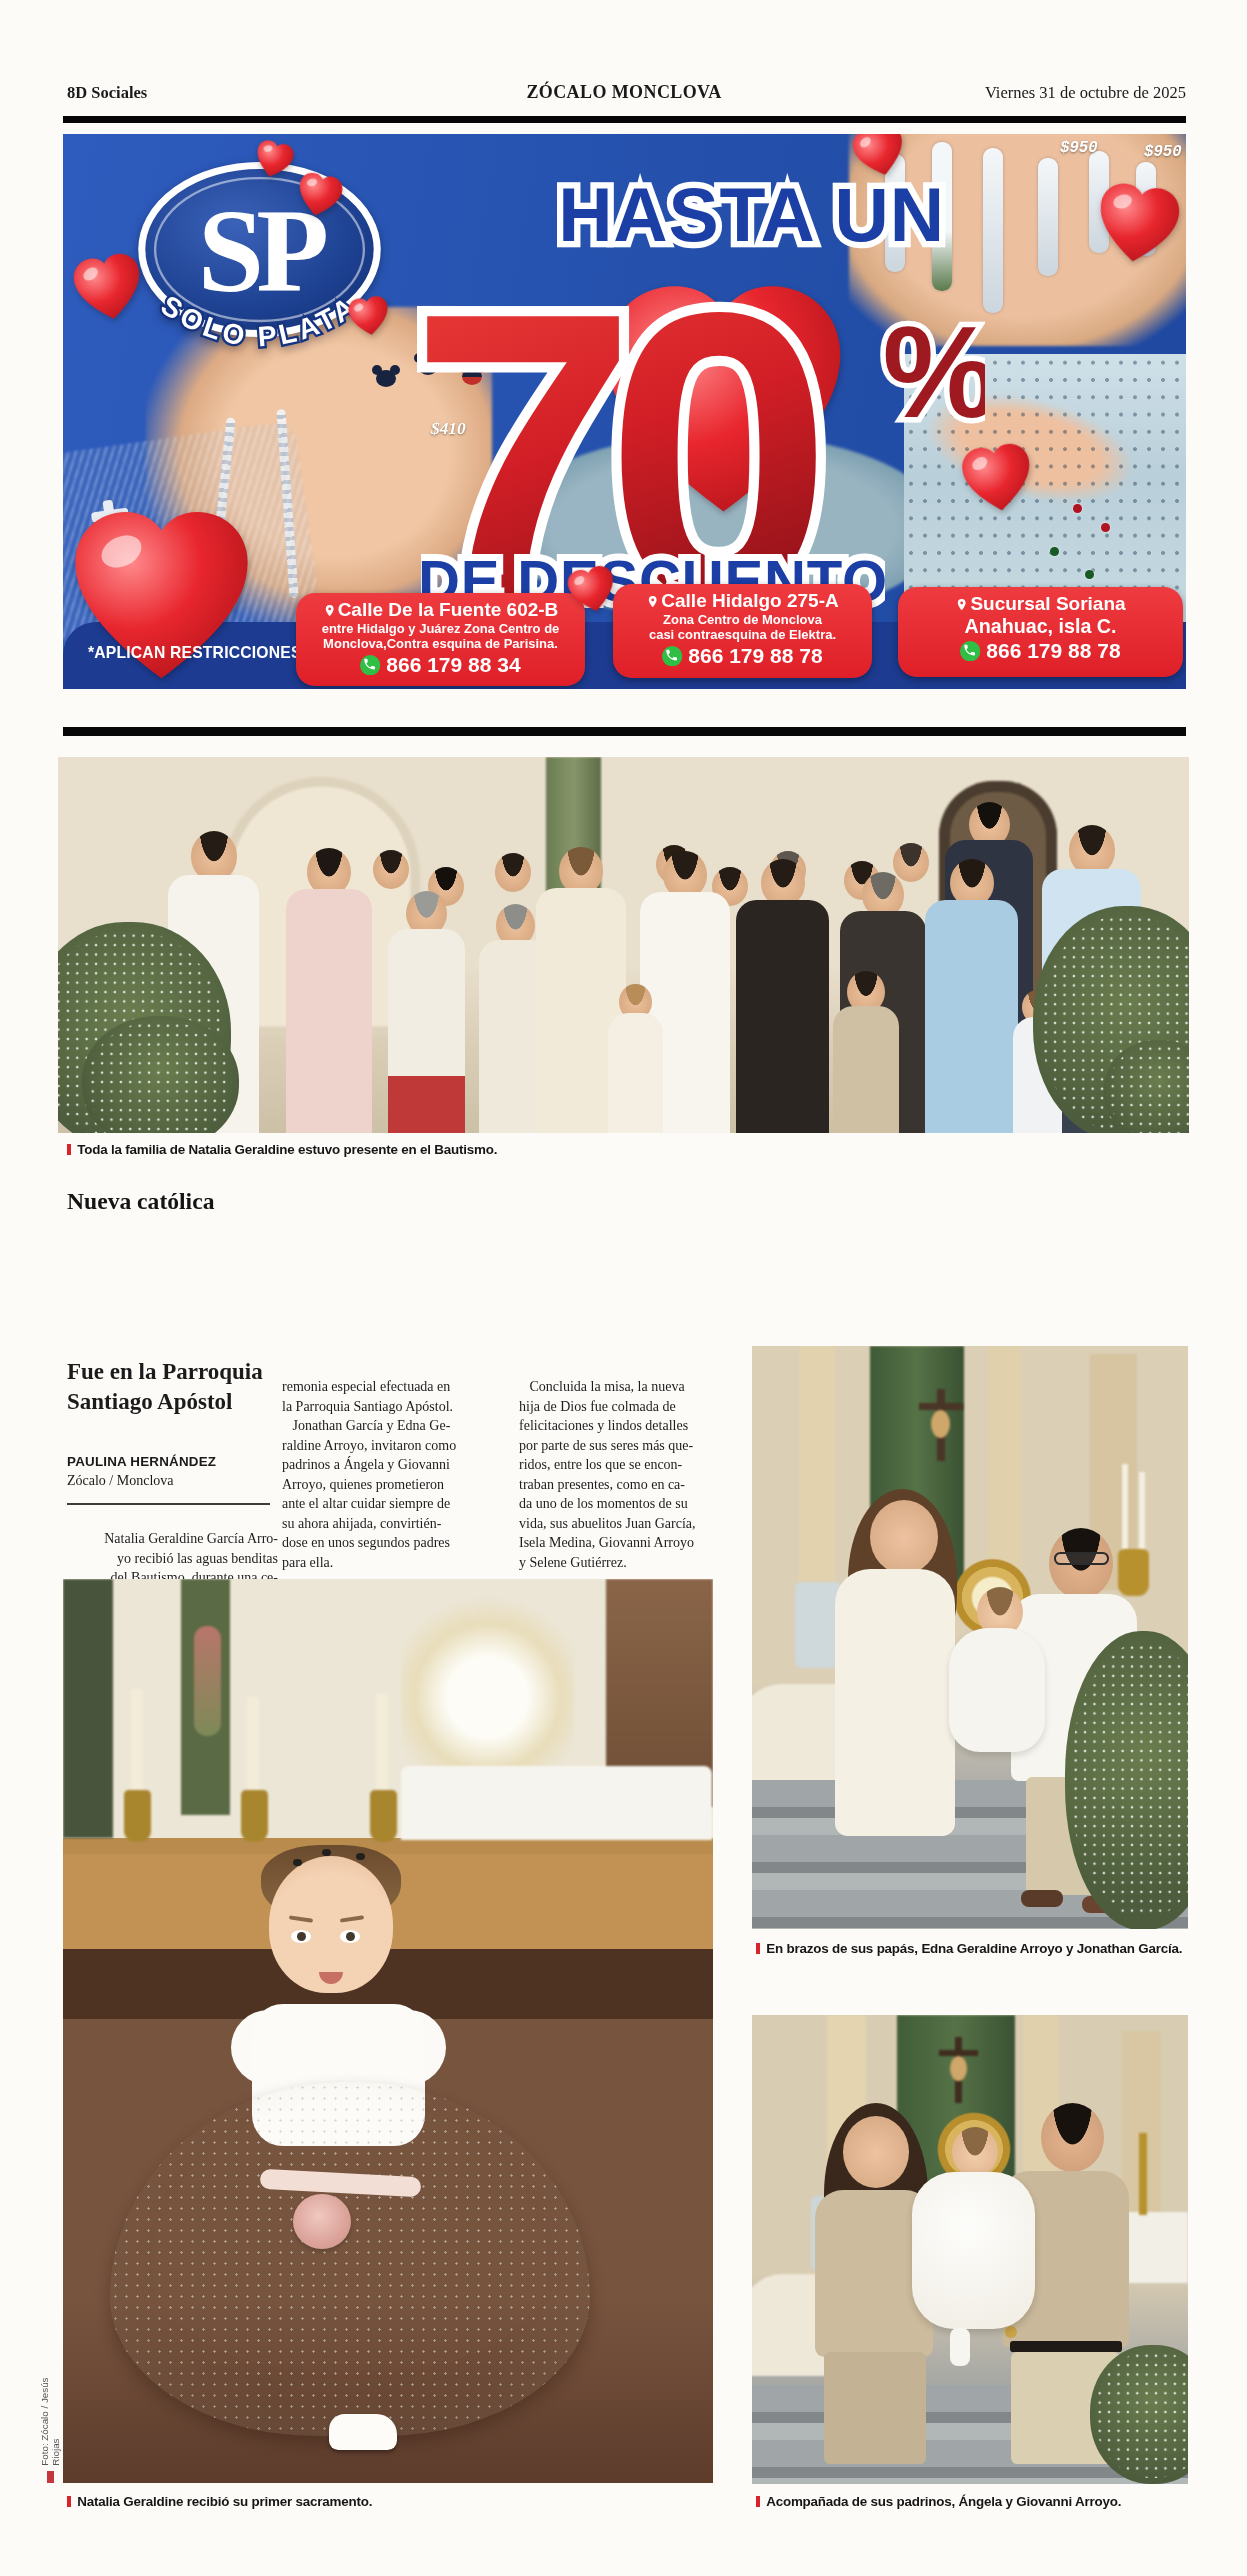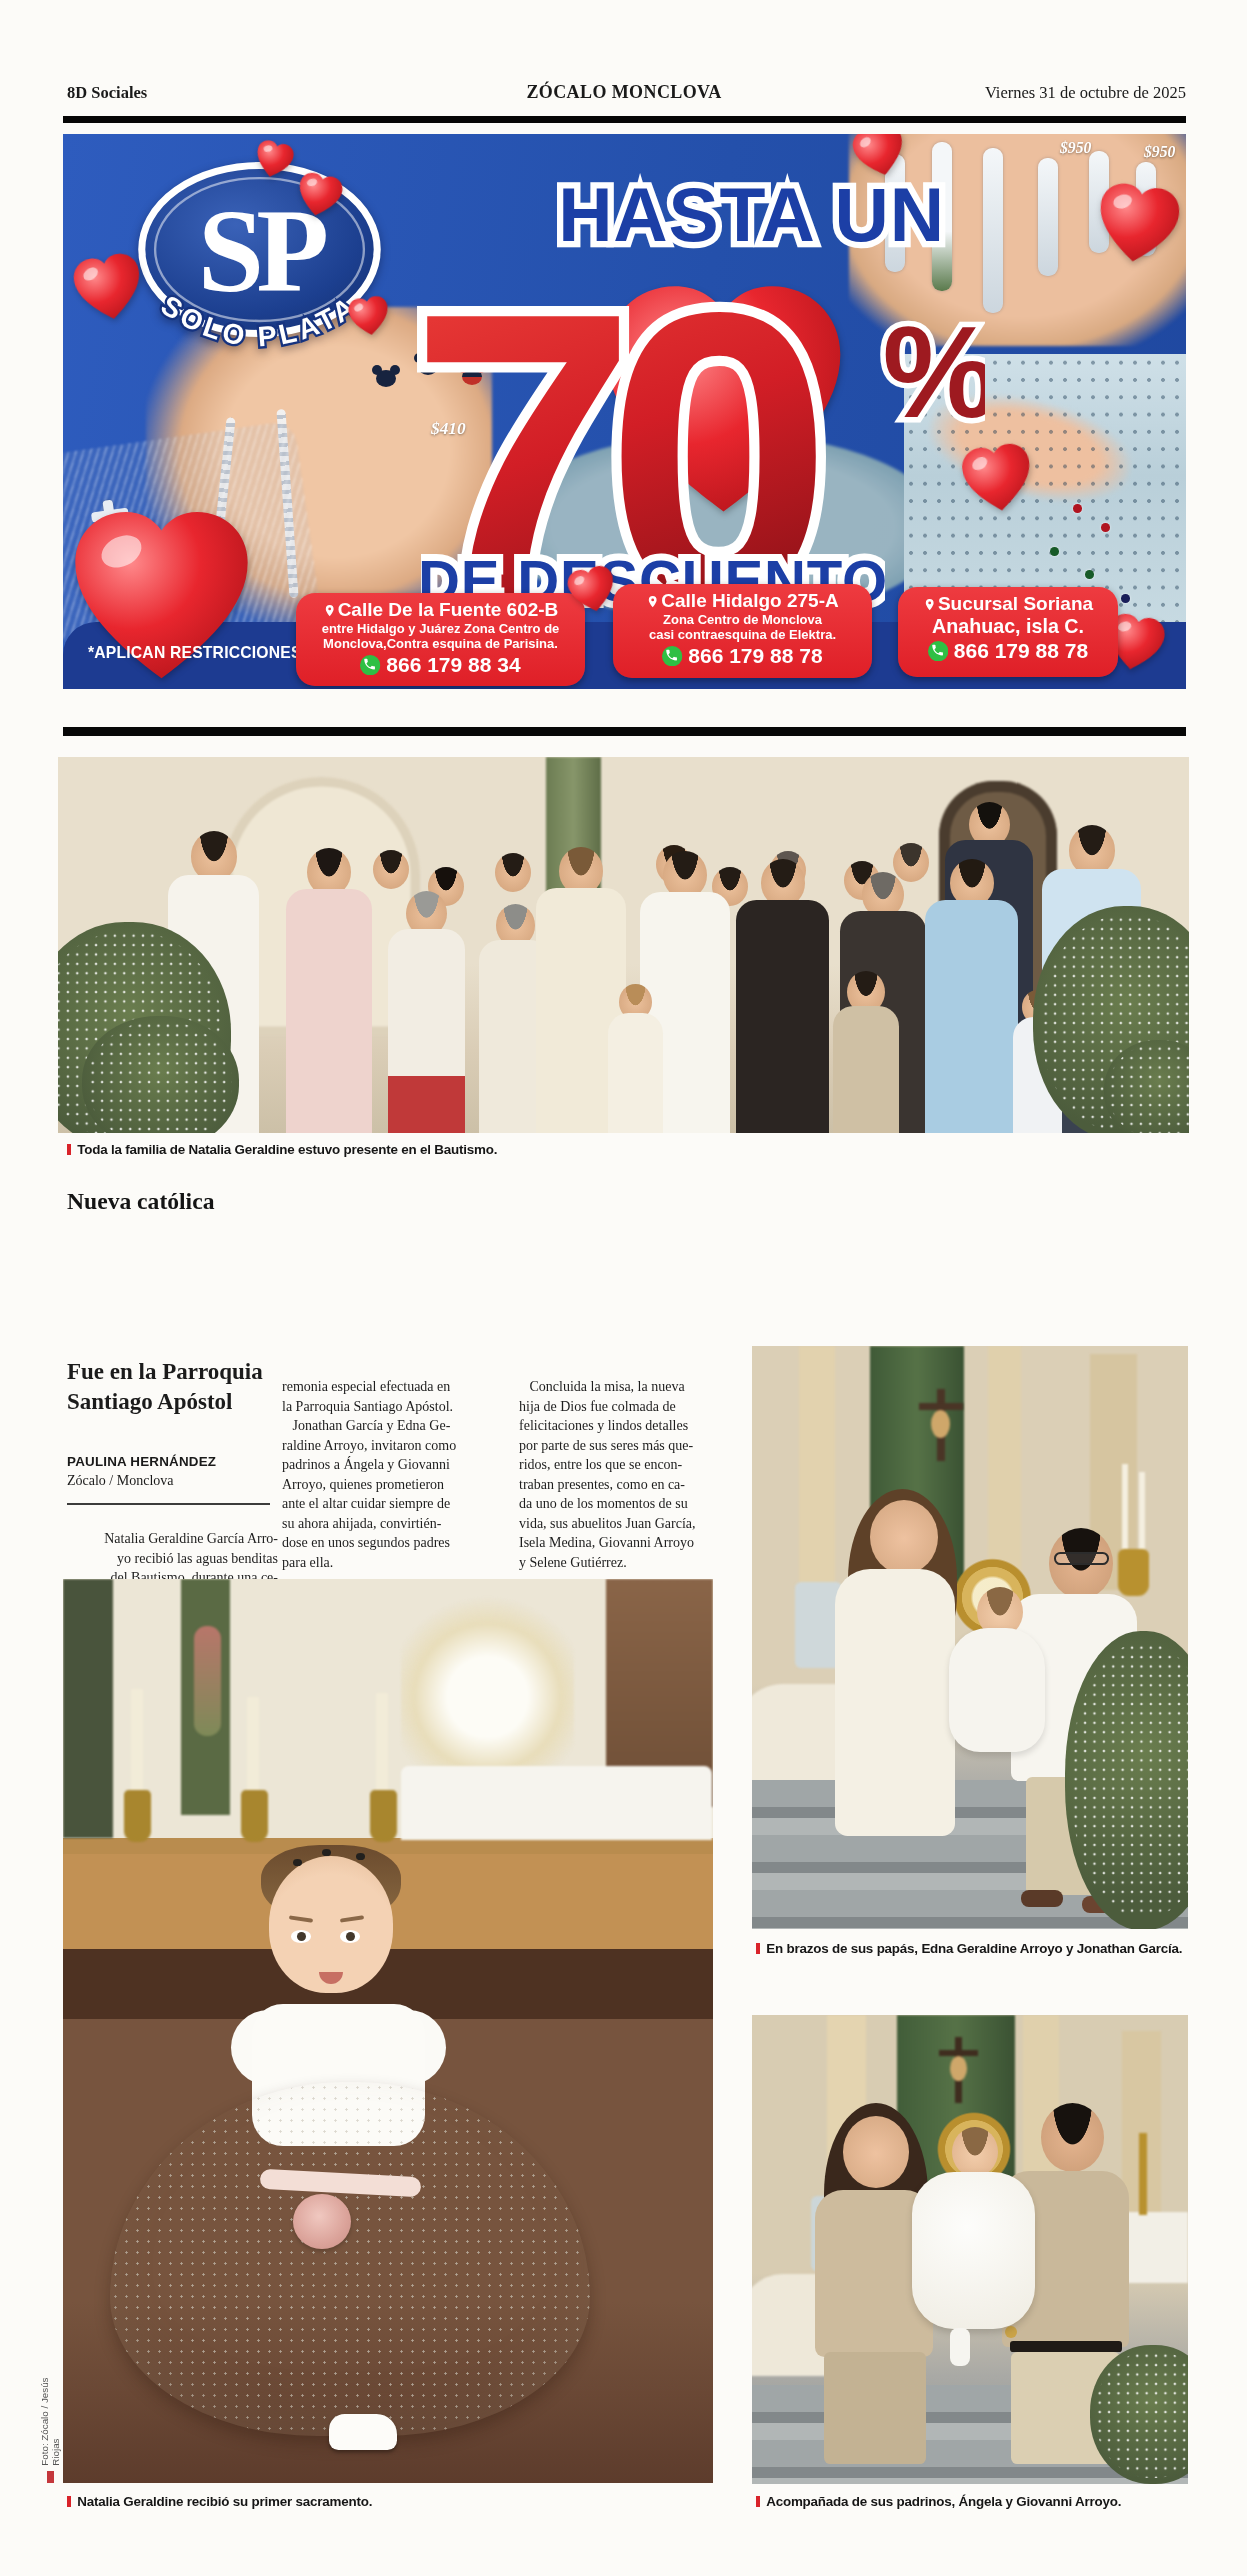--- a/index.html
+++ b/index.html
@@ -44,21 +44,21 @@
       transform:rotate(14deg);filter:blur(2.4px);}
   .gem{position:absolute;width:8.6px;height:8.6px;border-radius:50%;box-shadow:0 0 2.4px rgba(255,255,255,.8);}
   .crossx{position:absolute;width:10.2px;height:52px;background:#e8edf3;border-radius:3.1px;box-shadow:0 0 2.4px rgba(60,70,90,.5);}
   .crossx::after{content:"";position:absolute;left:-13.4px;top:10.2px;width:37px;height:9.4px;background:#e8edf3;border-radius:3.1px;}
   .mickey{position:absolute;width:20.4px;height:17.3px;border-radius:50%;background:#17233f;}
   .mickey::before,.mickey::after{content:"";position:absolute;width:10.2px;height:10.2px;border-radius:50%;background:inherit;top:-5.5px;}
   .mickey::before{left:-3.9px;} .mickey::after{right:-3.9px;}
   .mickey.pants{background:linear-gradient(#17233f 0 55%,#c03028 55%);}
   .price{position:absolute;color:#fff;font:italic 700 17.3px "Liberation Serif",serif;
       text-shadow:0 0.8px 2.4px rgba(0,0,0,.45);z-index:3;}
-  .price.sm{font-size:15.7px;}
+  .price.sm{font-size:15.7px;font-family:Liberation Mono, monospace;}
   .heart{position:absolute;z-index:7;filter:drop-shadow(1.6px 3.1px 3.1px rgba(0,0,0,.25));}
   .adword{position:absolute;z-index:6;}
   .band{position:absolute;left:0;top:488px;width:1123px;height:68px;background:#1d3b91;
       border-radius:33px 0 0 0;z-index:5;}
   .disclaimer{position:absolute;left:25px;top:510px;z-index:8;color:#fff;
       font:800 15.7px "Liberation Sans",sans-serif;letter-spacing:0.2px;}
   .locbox{position:absolute;z-index:8;background:linear-gradient(180deg,#ee3b40,#df1f27);
       border-radius:19px;color:#fff;text-align:center;padding:7px 7.9px;box-sizing:border-box;
       font-family:"Liberation Sans",sans-serif;box-shadow:0 2.4px 7px rgba(0,0,0,.35);}
   .loc-title{font:800 19px/1.08 "Liberation Sans",sans-serif;display:flex;justify-content:center;align-items:center;gap:1.6px;}
@@ -264,21 +264,21 @@
       </div>
       <div class="loc-line">Zona Centro de Monclova</div>
       <div class="loc-line">casi contraesquina de Elektra.</div>
       <div class="loc-phone">
         <svg class="wa" viewBox="0 0 24 24">
             <use href="#waP"></use>
           </svg>
         <span>866 179 88 78</span>
       </div>
     </div>
-    <div class="locbox" style="left:835px;top:453px;width:220px;height:90px;">
+    <div class="locbox" style="left:835px;top:453px;width:285px;height:90px;">
       <div class="loc-title">
         <svg class="pin" viewBox="0 0 24 24">
             <use href="#pinP"></use>
           </svg>
         <span>Sucursal Soriana</span>
       </div>
       <div class="loc-line loc-line-big">Anahuac, isla C.</div>
       <div class="loc-phone">
         <svg class="wa" viewBox="0 0 24 24">
             <use href="#waP"></use>

